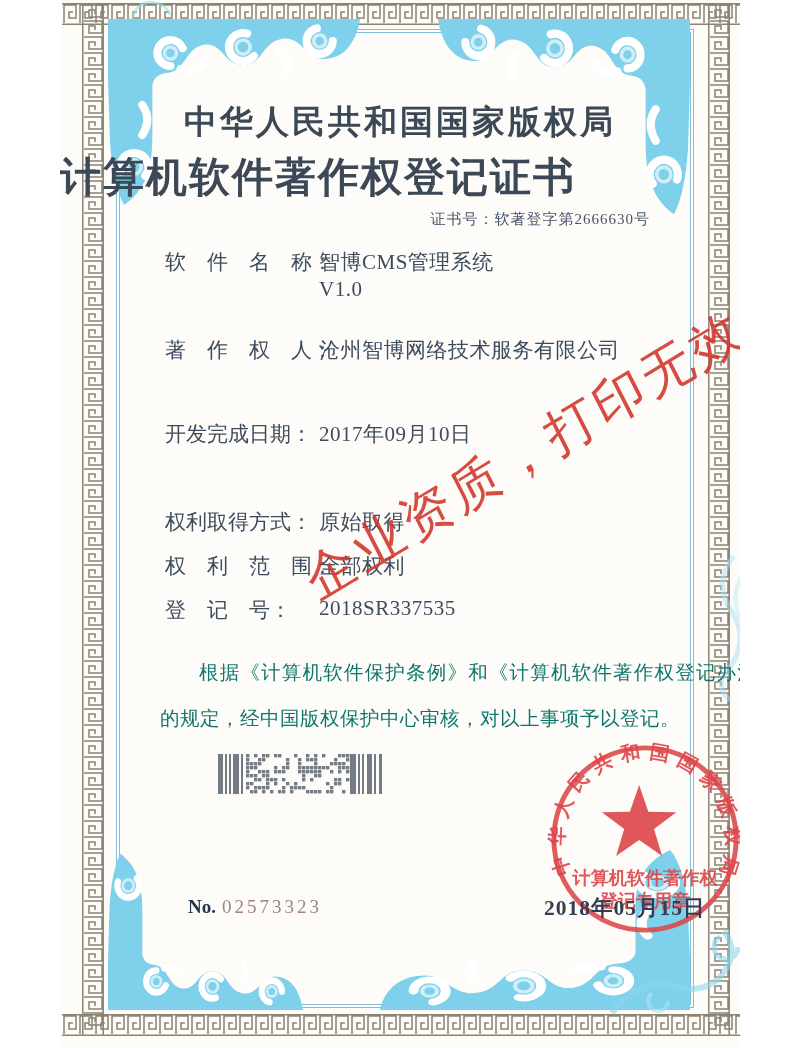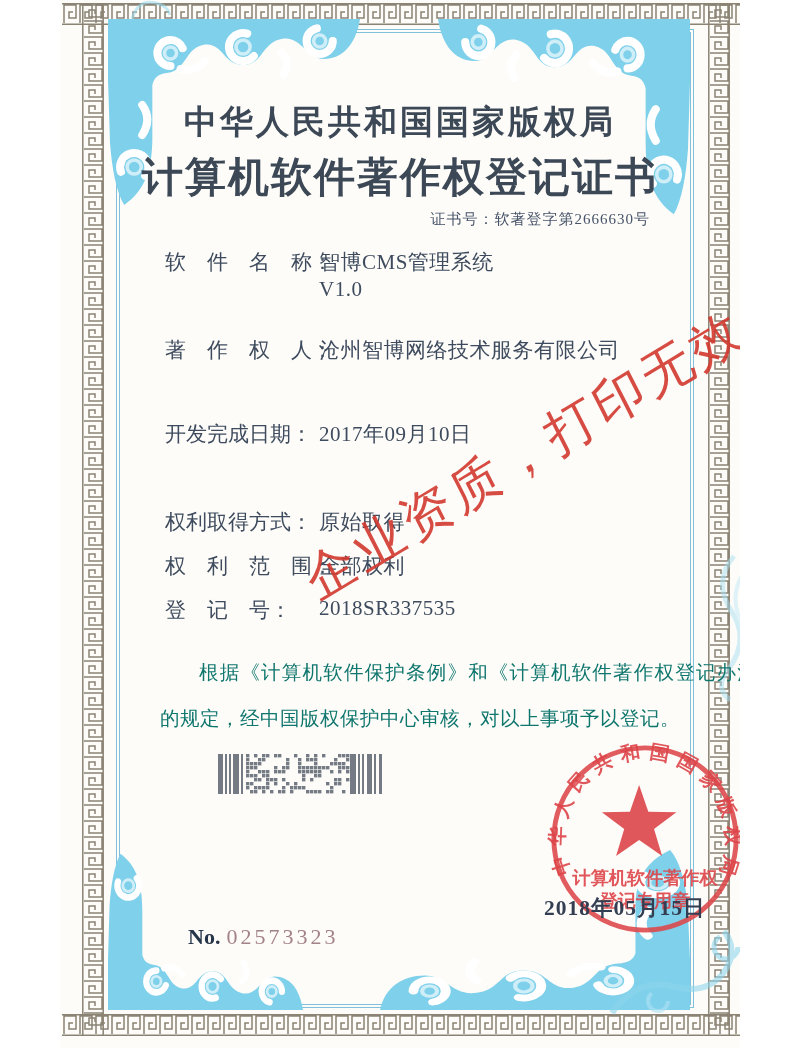--- a/index.html
+++ b/index.html
@@ -18,39 +18,39 @@
   .orn-tr{top:19px;right:50px;width:252px;height:210px;transform:scaleX(-1);}
   .orn-bl{bottom:38px;left:48px;width:195px;height:168px;transform:scaleY(-1);}
   .orn-br{bottom:38px;right:50px;width:310px;height:172px;transform:scale(-1,-1);}
   svg.swirl{position:absolute;pointer-events:none;}
   .sw-tl{top:-3px;left:70px;width:44px;height:24px;opacity:.55;}
   .sw-right{top:552px;right:-8px;width:64px;height:150px;opacity:.5;}
   .sw-br{bottom:26px;right:-6px;width:140px;height:105px;opacity:.6;}
   
   .authority{position:absolute;top:100px;left:0;width:100%;text-align:center;
              font-size:33px;font-weight:bold;letter-spacing:3px;color:#3c4856;}
-  .cert-title{position:absolute;top:150px;left:0;width:100%;text-align:center;
+  .cert-title{position:absolute;top:150px;left:0;width:100%;
               font-size:41px;font-weight:bold;letter-spacing:2px;color:#3c4856;}
   .cert-no{position:absolute;top:210px;right:90px;font-size:15px;color:#47536a;letter-spacing:1px;}
   .field{position:absolute;left:105px;font-size:21px;color:#3e4b5e;white-space:nowrap;}
   .flabel{display:inline-block;}
   .fvalue{position:absolute;left:154px;top:0;letter-spacing:.5px;}
   .fvalue .line2{display:block;line-height:27px;}
   .r1{top:248px;} .r2{top:336px;} .r3{top:420px;} .r4{top:464px;}
   .r5{top:508px;} .r6{top:552px;} .r7{top:596px;}
   .statement{position:absolute;top:650px;left:100px;width:618px;margin:0;
              font-size:19.5px;line-height:46px;color:#0f766e;text-indent:2em;
              text-align:justify;letter-spacing:.5px;}
   
   #barcode{position:absolute;top:752px;left:158px;width:168px;height:46px;opacity:.85;}
   .seal{position:absolute;top:741px;left:487px;width:196px;height:196px;}
   .seal svg{width:100%;height:100%;}
   .seal-date{position:absolute;top:893px;left:484px;font-size:21.5px;font-weight:bold;
              color:#333e52;letter-spacing:1px;text-align:center;}
-  .serial{position:absolute;top:896px;left:128px;font-size:22px;margin-top:28px;}
+  .serial{position:absolute;top:896px;left:128px;font-size:19px;}
   .serial-label{color:#27354a;font-weight:bold;}
   .serial-value{color:#a38289;letter-spacing:3px;margin-left:6px;}
   
   .watermark{position:absolute;top:420px;left:195px;width:540px;text-align:center;
              font-size:52px;letter-spacing:4px;color:rgba(210,55,45,.9);white-space:nowrap;
              transform:rotate(-31deg) skewX(-4deg);transform-origin:50% 50%;pointer-events:none;}
 </style>
 </head>
 <body>
 

